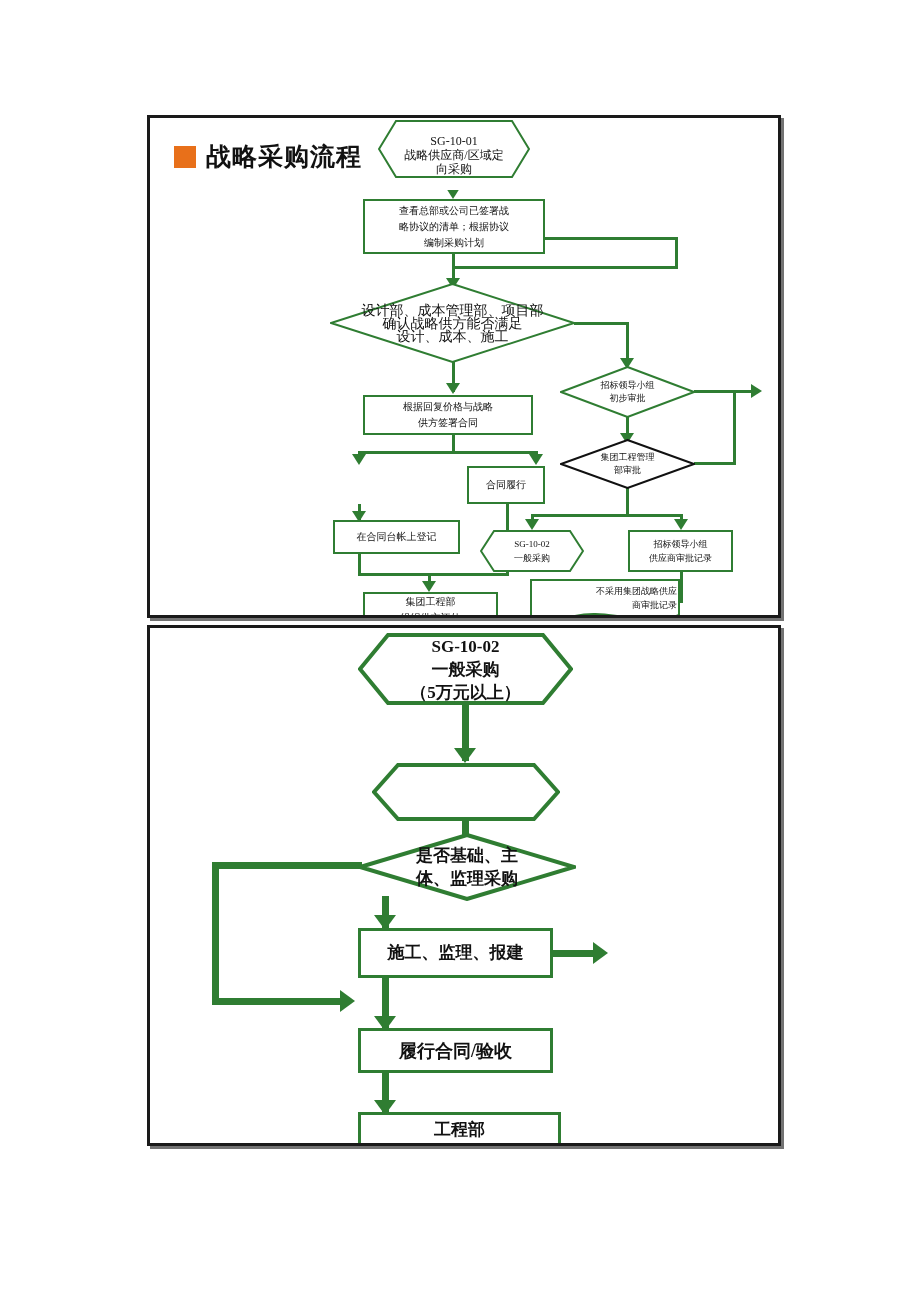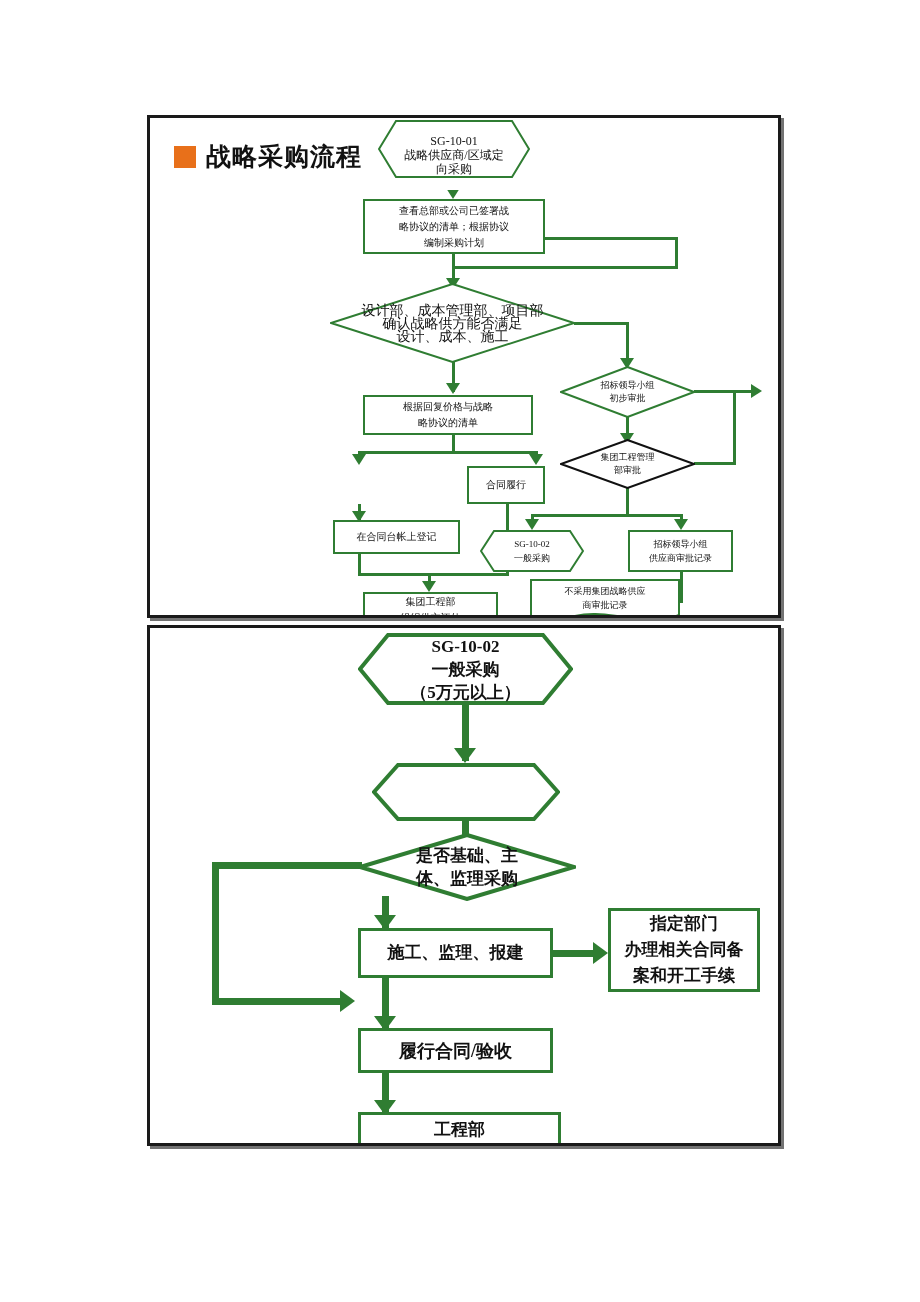--- a/index.html
+++ b/index.html
@@ -109,21 +109,21 @@
     inset: 0;
   }
   .hex .label { position: relative; z-index: 2; }
 
   
   .diamond { background: transparent; }
   .diamond .dshape { position: absolute; inset: 0; }
   .diamond .label { position: relative; z-index: 2; }
 
   
-  .doc { background: transparent; }
+  .doc { background: transparent; text-align: right; }
   .doc .docshape { position: absolute; inset: 0; }
   .doc .label { position: relative; z-index: 2; }
 
   
   .conn {
     position: absolute;
     background: #2f7d32;
     z-index: 4;
   }
   .conn.v { width: 3px; }
@@ -215,21 +215,21 @@
 
     <div class="conn v" style="left:302px; top:244px; height:30px;"></div>
     <div class="arrow down" style="left:296px; top:265px;"></div>
 
     <div class="conn h" style="left:424px; top:204px; width:54px;"></div>
     <div class="conn v" style="left:476px; top:204px; height:42px;"></div>
     <div class="arrow down" style="left:470px; top:240px;"></div>
 
     <div class="node box" style="left:213px; top:277px; width:170px; height:40px; font-size:10px; line-height:16px;">
       <span class="label">根据回复价格与战略
-略协议的清单</span>
+供方签署合同</span>
     </div>
 
     <div class="conn v" style="left:302px; top:317px; height:18px;"></div>
     <div class="conn h" style="left:208px; top:333px; width:180px;"></div>
     <div class="conn v" style="left:208px; top:333px; height:8px;"></div>
     <div class="arrow down" style="left:202px; top:336px;"></div>
     <div class="conn v" style="left:385px; top:333px; height:8px;"></div>
     <div class="arrow down" style="left:379px; top:336px;"></div>
 
 
@@ -354,25 +354,20 @@
     <div class="conn fat h" style="left:62px; top:370px; width:133px;"></div>
     <div class="arrow big right" style="left:190px; top:362px;"></div>
 
     <div class="node box thick" style="left:208px; top:300px; width:195px; height:50px; font-size:17px; line-height:24px; font-weight:bold;">
       <span class="label">施工、监理、报建</span>
     </div>
 
     <div class="conn fat h" style="left:403px; top:322px; width:47px;"></div>
     <div class="arrow big right" style="left:443px; top:314px;"></div>
 
-    <div class="node box thick" style="left:458px; top:280px; width:152px; height:84px; font-size:17px; line-height:26px; font-weight:bold;">
-      <span class="label">指定部门
-办理相关合同备
-案和开工手续</span>
-    </div>
 
     <div class="conn fat v" style="left:232px; top:350px; height:52px;"></div>
     <div class="arrow big down" style="left:224px; top:388px;"></div>
 
     <div class="node box thick" style="left:208px; top:400px; width:195px; height:45px; font-size:18px; line-height:26px; font-weight:bold;">
       <span class="label">履行合同/验收</span>
     </div>
 
     <div class="conn fat v" style="left:232px; top:445px; height:40px;"></div>
     <div class="arrow big down" style="left:224px; top:472px;"></div>

